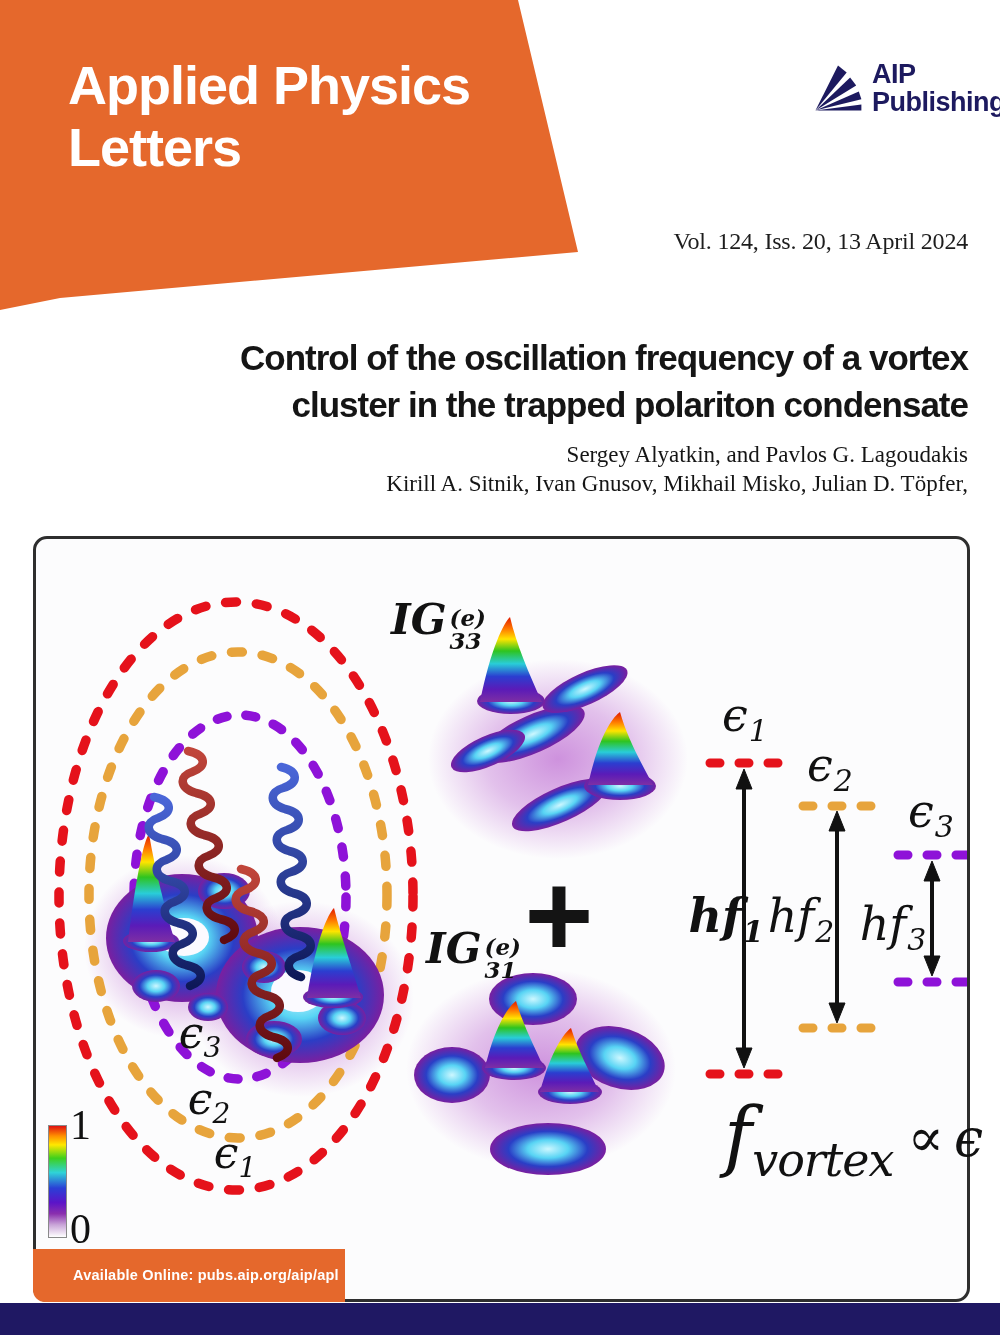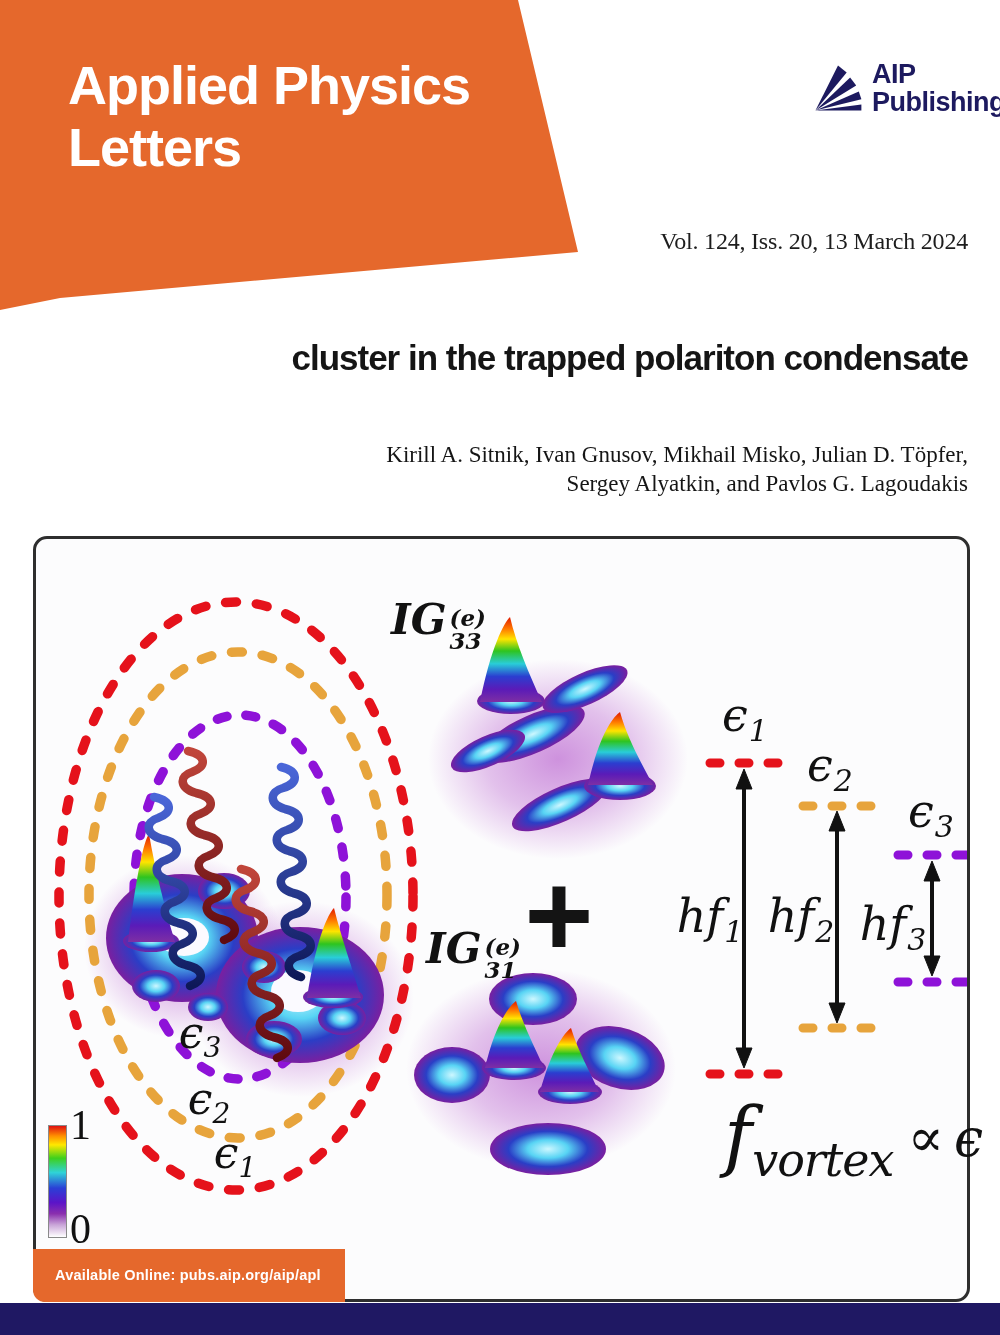--- a/index.html
+++ b/index.html
@@ -28,21 +28,21 @@
   .ig .stack{display:inline-flex;flex-direction:column;font-size:23px;line-height:23px;vertical-align:8px;margin-left:3px;font-weight:bold;}
   .plus{font-size:118px;font-weight:bold;color:#141414;line-height:120px;width:90px;text-align:center;}
   .eq{font-size:76px;}
   .eq .evsub{font-size:46px;vertical-align:-14px;letter-spacing:-1px;}
   .eq .propto{font-size:54px;font-style:normal;vertical-align:6px;margin:0 10px 0 14px;}
   .eq .eps{font-size:52px;vertical-align:6px;}
   .cbar{left:12px;top:586px;width:17px;height:111px;border:1px solid #8a8a8a;
     background:linear-gradient(to bottom,#e01111 0%,#ff9000 9%,#ffe800 17%,#3ed01c 29%,#2fd3d8 42%,#2a3fd6 56%,#5b14c8 69%,#8a2fae 79%,#c9a5d8 89%,#ffffff 100%);}
   .cblab{font-family:"Liberation Serif",serif;font-size:42px;color:#111;}
   .avail{left:-3px;bottom:-3px;width:312px;height:53px;background:#E5682C;border-radius:0 0 0 12px;}
-  .avail span{display:block;line-height:53px;padding-left:22px;font-size:14.5px;font-weight:bold;color:#fff;letter-spacing:0.2px;}
+  .avail span{display:block;line-height:53px;padding-left:40px;font-size:14.5px;font-weight:bold;color:#fff;letter-spacing:0.2px;}
   .footer{left:0;top:1303px;width:1000px;height:32px;background:#1F1863;}
 </style>
 </head>
 <body>
 
 <div id="page">
 
   <svg class="abs hdr-svg" width="1000" height="320" viewBox="0 0 1000 320">
     <polygon points="0,0 518,0 578,252 60,298 0,310" fill="#E5682C"></polygon>
   </svg>
@@ -60,29 +60,30 @@
         <path d="M4,56 L54,34 L57,43 Z"></path>
         <path d="M4,56 L57,49 L57,56 Z"></path>
       </g>
     </svg>
     <div class="logo-text">
       <div>AIP</div>
       <div>Publishing</div>
     </div>
   </div>
 
-  <div class="abs issue">Vol. 124, Iss. 20, 13 March 2024</div>
+  <div class="abs issue">Vol. 124, Iss. 20, 13 April 2024</div>
 
   <div class="abs atitle">
+    <div>Control of the oscillation frequency of a vortex</div>
     <div>cluster in the trapped polariton condensate</div>
   </div>
 
   <div class="abs authors">
+    <div>Sergey Alyatkin, and Pavlos G. Lagoudakis</div>
     <div>Kirill A. Sitnik, Ivan Gnusov, Mikhail Misko, Julian D. Töpfer,</div>
-    <div>Sergey Alyatkin, and Pavlos G. Lagoudakis</div>
   </div>
 
   <div class="abs panel">
 
     <svg class="abs panel-svg" width="931" height="760" viewBox="0 0 931 760">
       <defs>
         <linearGradient id="coneG" x1="0" y1="0" x2="0" y2="1">
           <stop offset="0" stop-color="#e01800"></stop>
             <stop offset="0.14" stop-color="#ff7a00"></stop>
           <stop offset="0.26" stop-color="#ffe400"></stop>
@@ -211,21 +212,21 @@
     <div class="abs lvl mathserif" style="left:709px;top:179px;">
       <span>ϵ</span><span class="sub">1</span>
     </div>
     <div class="abs lvl mathserif" style="left:794px;top:229px;">
       <span>ϵ</span><span class="sub">2</span>
     </div>
     <div class="abs lvl mathserif" style="left:895px;top:275px;">
       <span>ϵ</span><span class="sub">3</span>
     </div>
 
-    <div class="abs hf mathserif" style="left:674px;top:380px;">
+    <div class="abs hf mathserif" style="left:690px;top:380px;font-weight:bold;">
       <span>hf</span><span class="sub">1</span>
     </div>
     <div class="abs hf mathserif" style="left:765px;top:380px;">
       <span>hf</span><span class="sub">2</span>
     </div>
     <div class="abs hf mathserif" style="left:857px;top:388px;">
       <span>hf</span><span class="sub">3</span>
     </div>
 
     <div class="abs ringlbl mathserif" style="left:164px;top:496px;">

